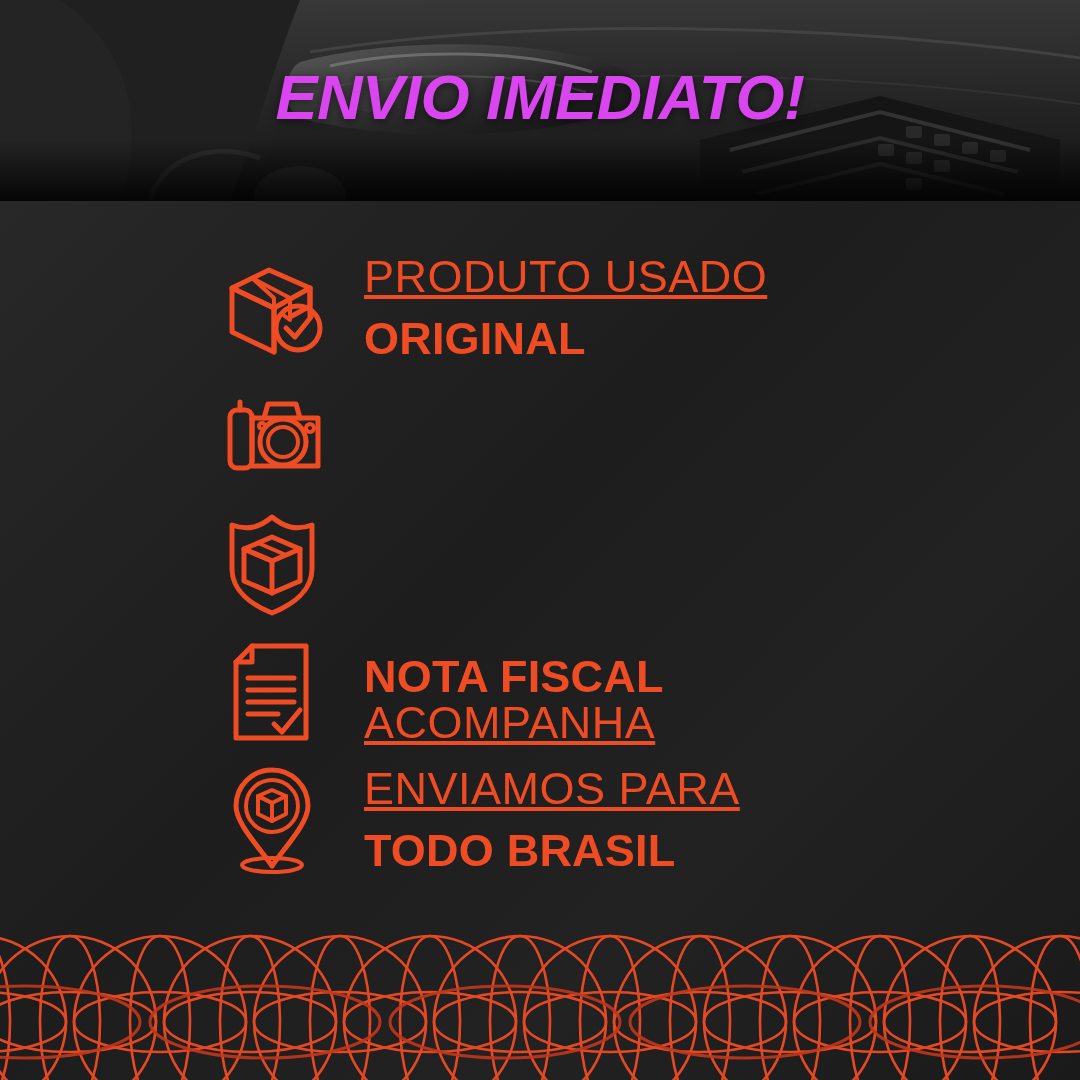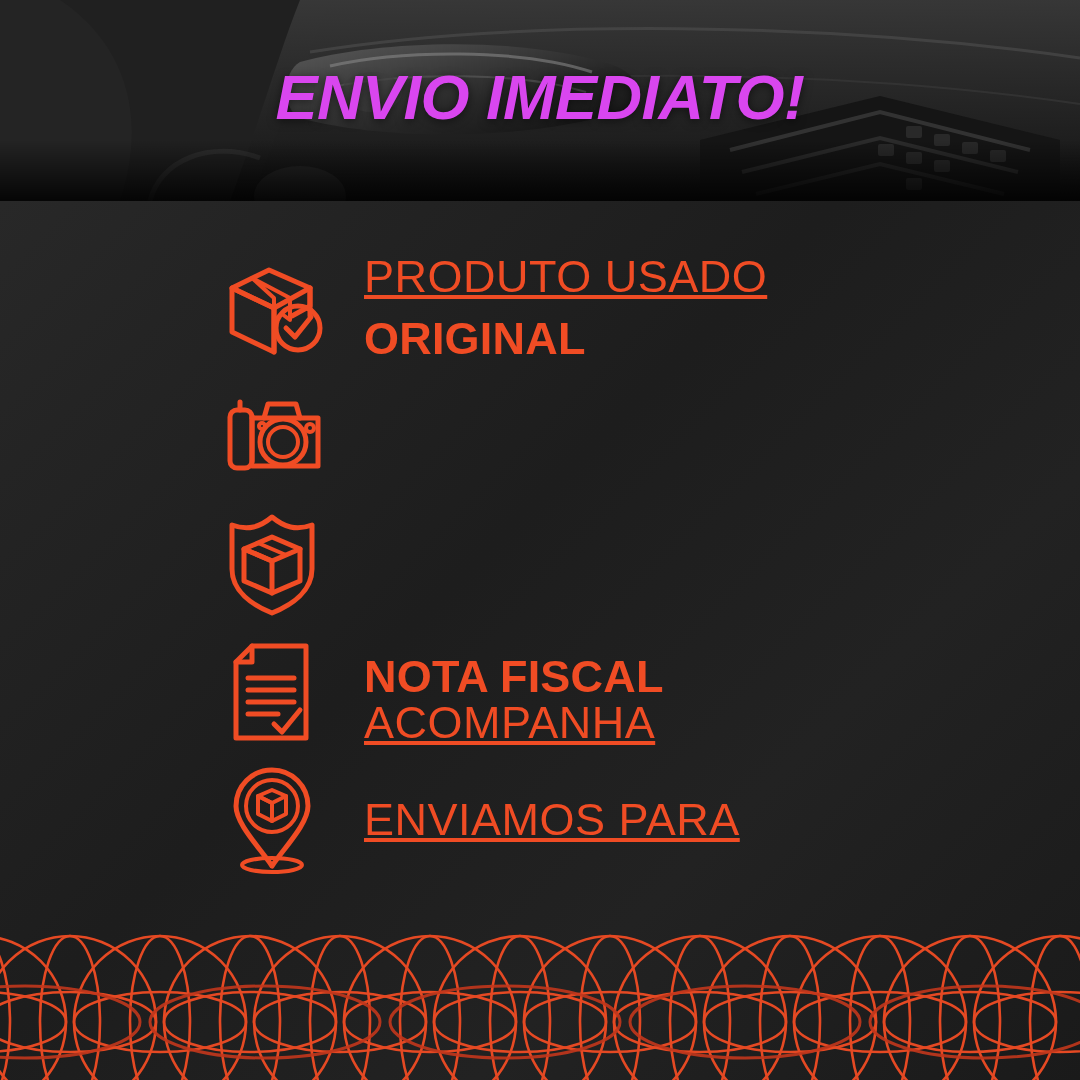--- a/index.html
+++ b/index.html
@@ -233,20 +233,21 @@
             <circle cx="50" cy="40" r="26" stroke-width="4"></circle>
             <path d="M36,30 L50,24 L64,30 L50,37 Z" stroke-width="4"></path>
             <path d="M36,30 L36,48 L50,55 L50,37 Z" stroke-width="4"></path>
             <path d="M64,30 L64,48 L50,55" stroke-width="4"></path>
             <ellipse cx="50" cy="99" rx="30" ry="7" stroke-width="4"></ellipse>
           </g>
         </svg>
       </div>
       <div class="feature-text">
         <span class="feature-line light">ENVIAMOS PARA</span>
+        <span class="feature-line bold">TODO BRASIL</span>
       </div>
     </div>
 
   </div>
 
   <div id="bottom-pattern">
     <svg width="1080" height="150" viewBox="0 0 1080 150">
       <defs>
         <g id="motif">
           <circle cx="0" cy="92" r="86"></circle>

